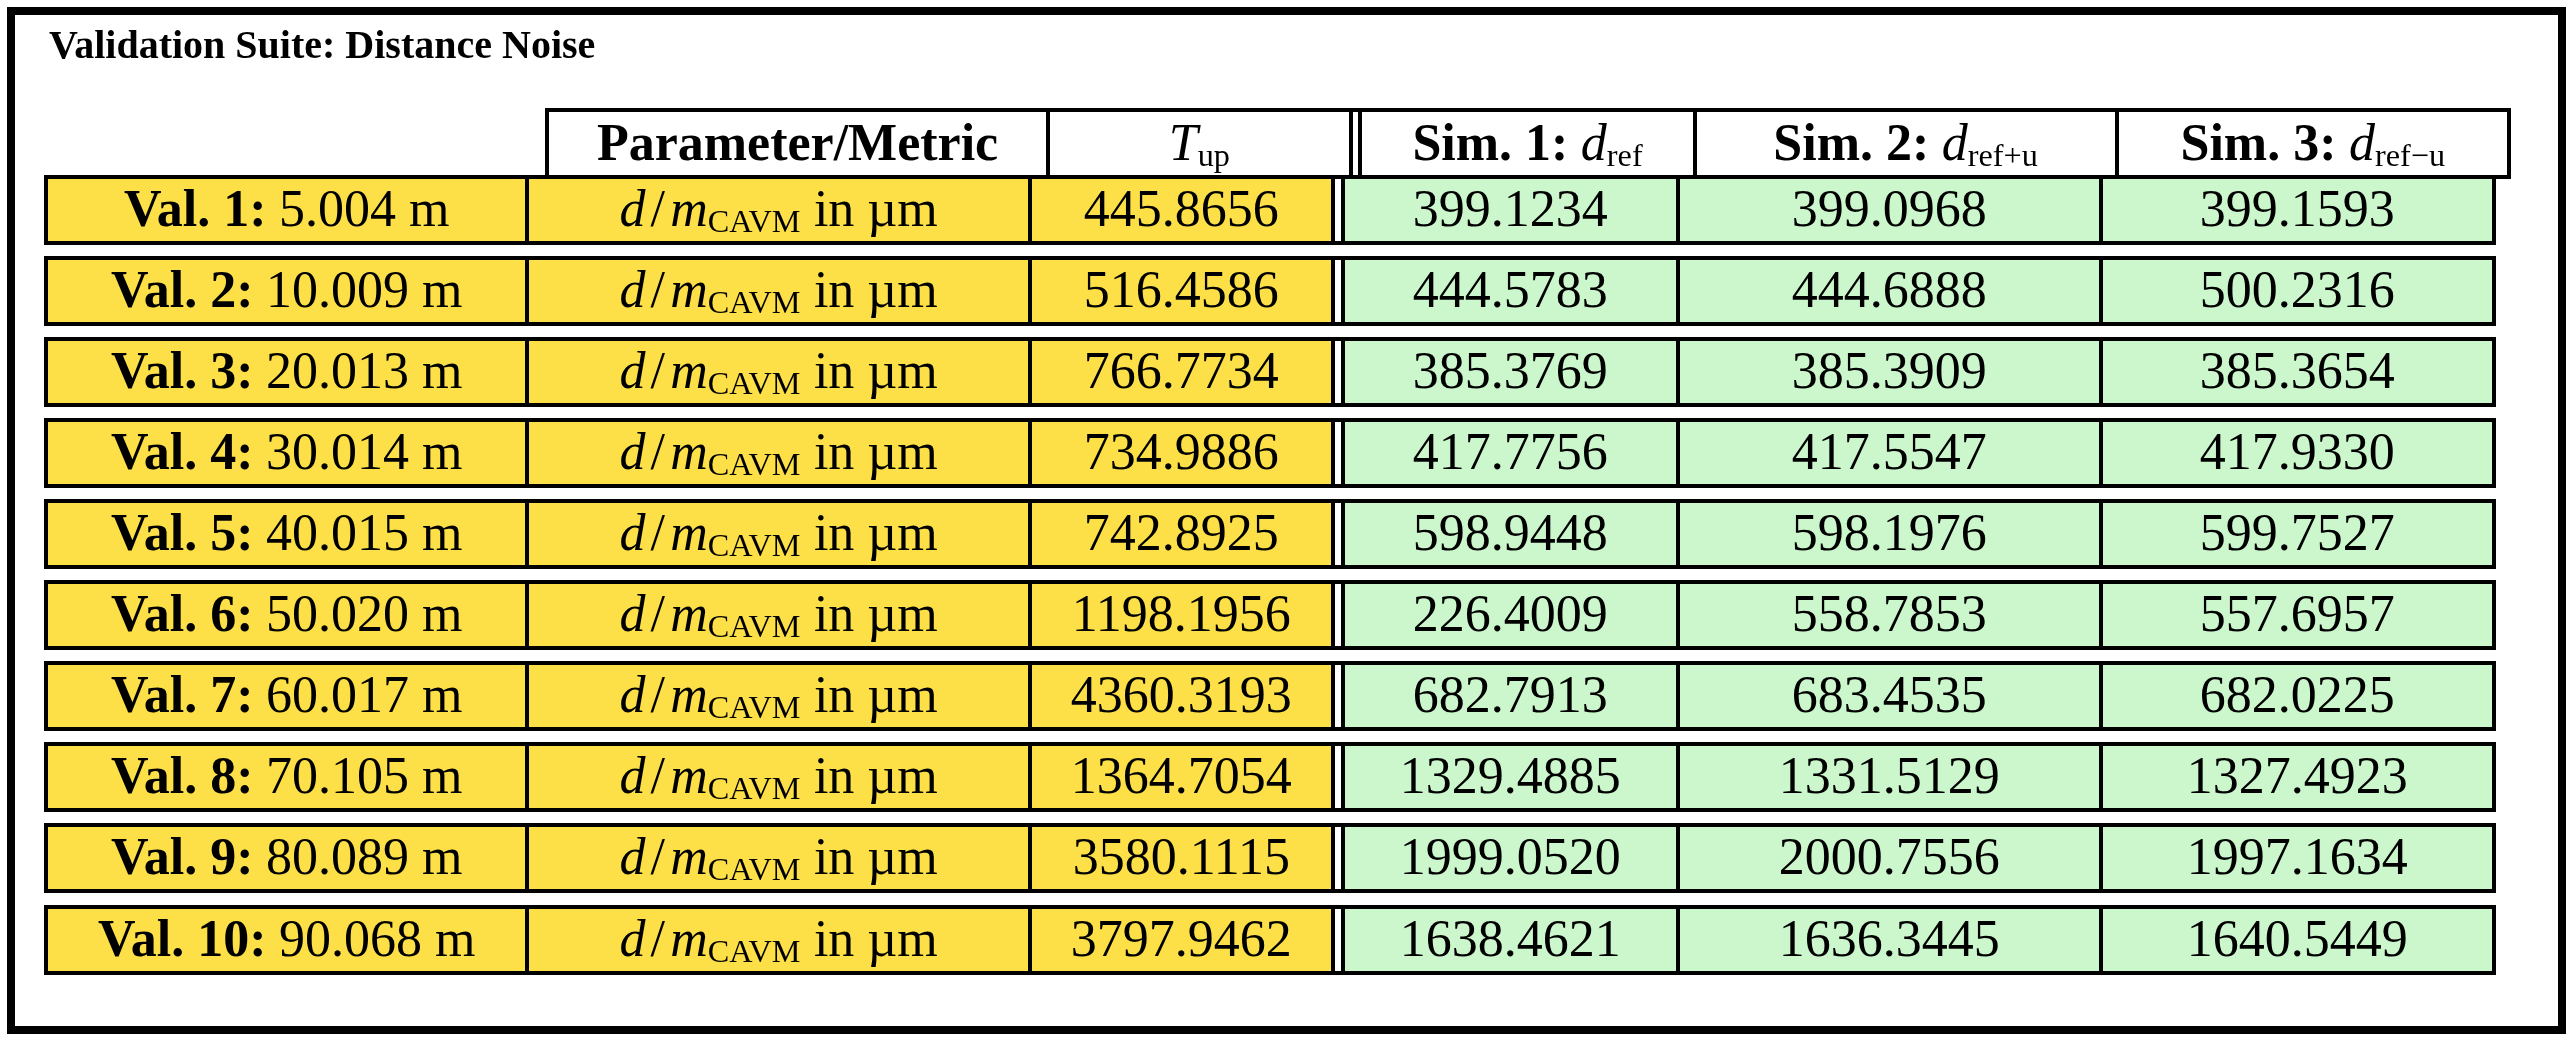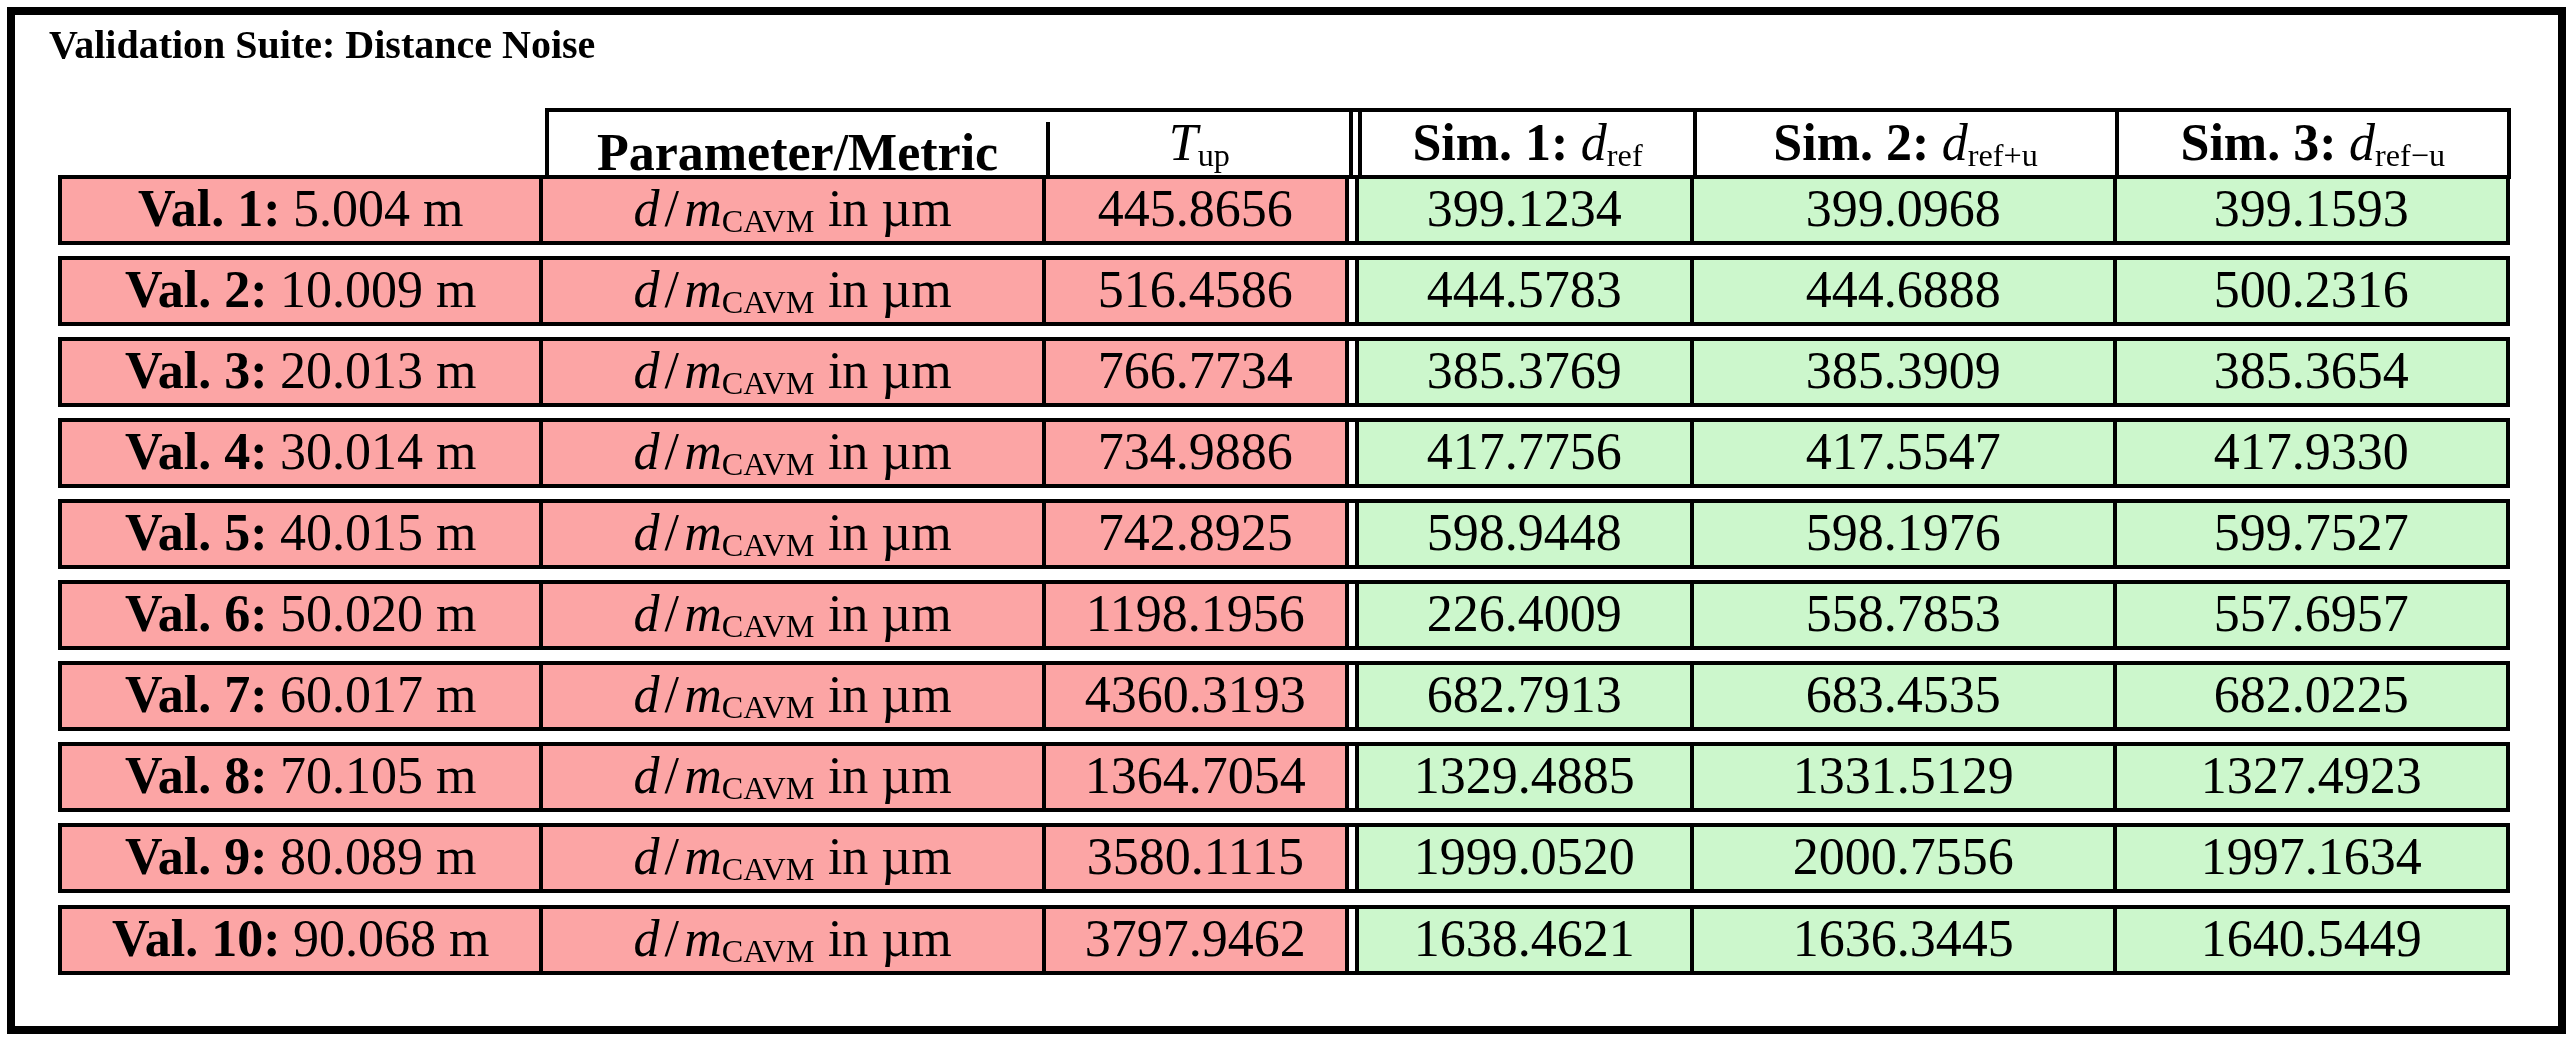--- a/index.html
+++ b/index.html
@@ -14,37 +14,37 @@
   }
   .title {
     position:absolute; left:49px; top:22.6px; font-size:40px; font-weight:bold;
     white-space:nowrap; line-height:1.1;
   }
   .header-box {
     position:absolute; left:545px; top:108px; width:1966px; height:71px;
     border:4.7px solid #000; box-sizing:border-box; display:flex; background:#fff;
   }
   .row-box {
-    position:absolute; left:58px; width:2452px; height:70px;
-    border:4.7px solid #000; box-sizing:border-box; display:flex; background:#fca5a5;
+    position:absolute; left:44px; width:2452px; height:70px;
+    border:4.7px solid #000; box-sizing:border-box; display:flex; background:#fde047;
   }
   .cell {
     box-sizing:border-box; height:100%; text-align:center; white-space:nowrap;
     font-size:52px; line-height:60px; overflow:visible;
   }
   .header-box .cell { line-height:61px; }
   .c-val  { width:486px; border-right:4.7px solid #000; }
   .c-param{ width:507px; border-right:4.7px solid #000; }
   .c-tup  { width:306px; border-right:4.7px solid #000; }
   .spacer { width:6px; height:100%; background:#fff; }
   .c-sim1 { width:342px; border-left:4.7px solid #000; border-right:4.7px solid #000;text-align:center; }
   .c-sim2 { width:427px; border-right:4.7px solid #000; }
   .c-sim3 { width:393px; }
   .green  { background:var(--green,#ccf7cc); }
-  .bold   { font-weight:bold;margin-top:10px; }
+  .bold   { font-weight:bold; }
   .it     { font-style:italic; }
   .lblgap { margin-right:0.24em; }
   .sub    { font-size:0.62em; vertical-align:-0.20em; line-height:0; }
   .sep    { margin:0 0.10em; }
   .unit   { margin-left:0.26em; }
 </style>
 </head>
 <body>
 
 <div class="page">

